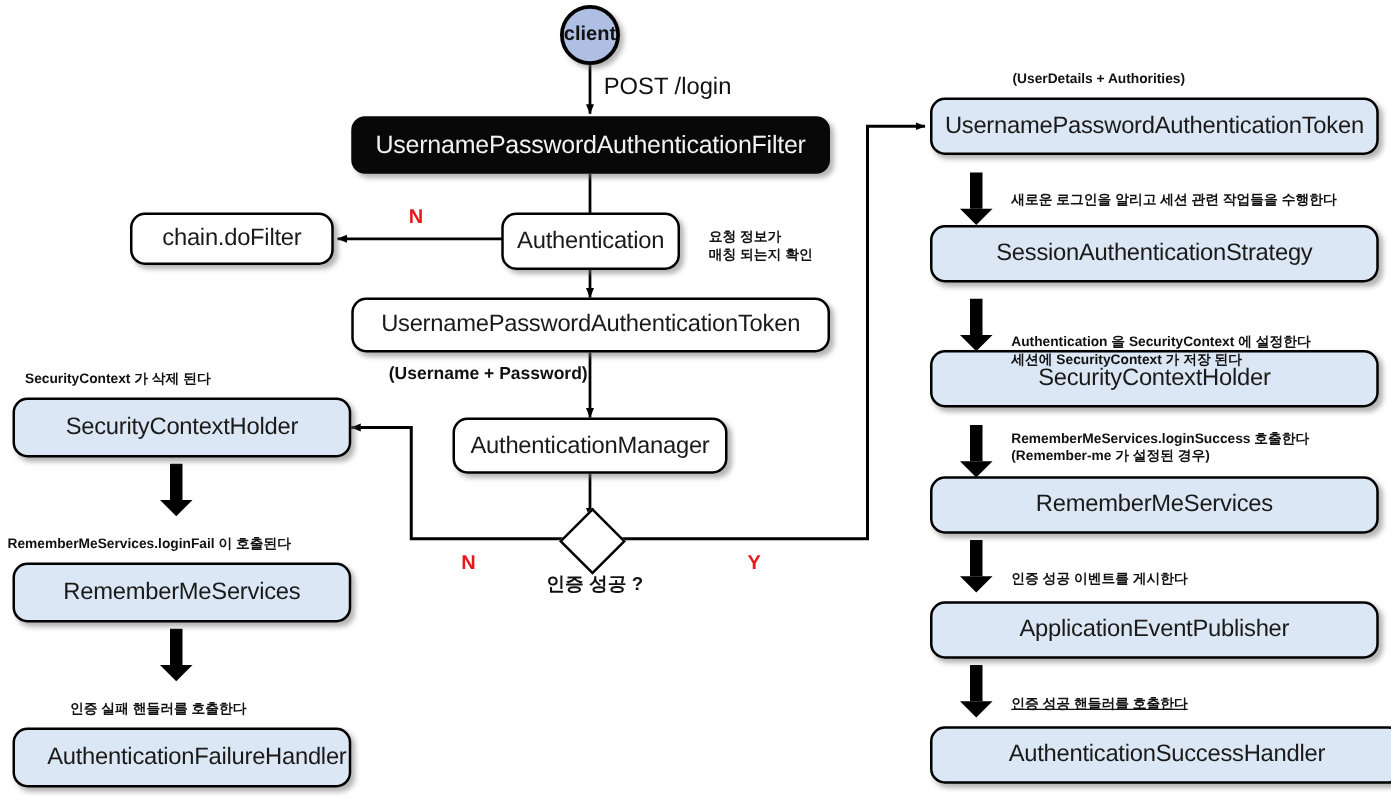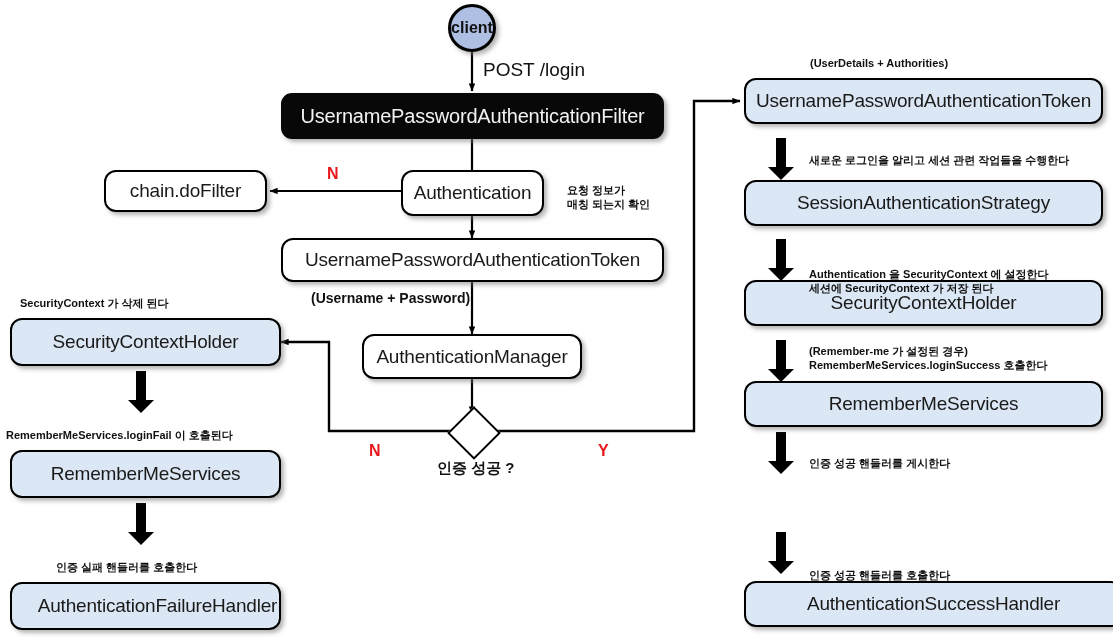--- a/index.html
+++ b/index.html
@@ -215,20 +215,23 @@
   </div>
 
   <div class="node blue" style="left:744px; top:280px; width:359px; height:46px;">
     <span>SecurityContextHolder</span>
   </div>
 
   <div class="node blue" style="left:744px; top:381px; width:359px; height:46px;">
     <span>RememberMeServices</span>
   </div>
 
+  <div class="node blue" style="left:744px; top:481px; width:359px; height:46px;">
+    <span>ApplicationEventPublisher</span>
+  </div>
 
   <div class="node blue" style="left:744px; top:581px; width:379px; height:46px;border-radius:12px;">
     <span>AuthenticationSuccessHandler</span>
   </div>
 
   <div class="lbl plain" style="left:483px; top:58px;">POST /login</div>
 
   <div class="lbl branch" style="left:327px; top:164px;">N</div>
 
   <div class="lbl" style="left:567px; top:183px;">
@@ -253,21 +256,21 @@
   <div class="lbl" style="left:810px; top:56px;">(UserDetails + Authorities)</div>
 
   <div class="lbl" style="left:809px; top:153px;">새로운 로그인을 알리고 세션 관련 작업들을 수행한다</div>
 
   <div class="lbl" style="left:809px; top:243px;margin-top:24px;">
     <div>Authentication 을 SecurityContext 에 설정한다</div>
     <div>세션에 SecurityContext 가 저장 된다</div>
   </div>
 
   <div class="lbl" style="left:809px; top:344px;">
+    <div>RememberMeServices.loginSuccess 호출한다</div>
     <div>(Remember-me 가 설정된 경우)</div>
-    <div>RememberMeServices.loginSuccess 호출한다</div>
-  </div>
-
-  <div class="lbl" style="left:809px; top:456px;">인증 성공 핸들러를 게시한다</div>
-
-  <div class="lbl" style="left:809px; top:568px;">인증 성공 핸들러를 호출한다</div>
+  </div>
+
+  <div class="lbl" style="left:809px; top:456px;">인증 성공 이벤트를 게시한다</div>
+
+  <div class="lbl" style="left:809px; top:556px;text-decoration:underline;">인증 성공 핸들러를 호출한다</div>
 
 </div>
 
 </body></html>

